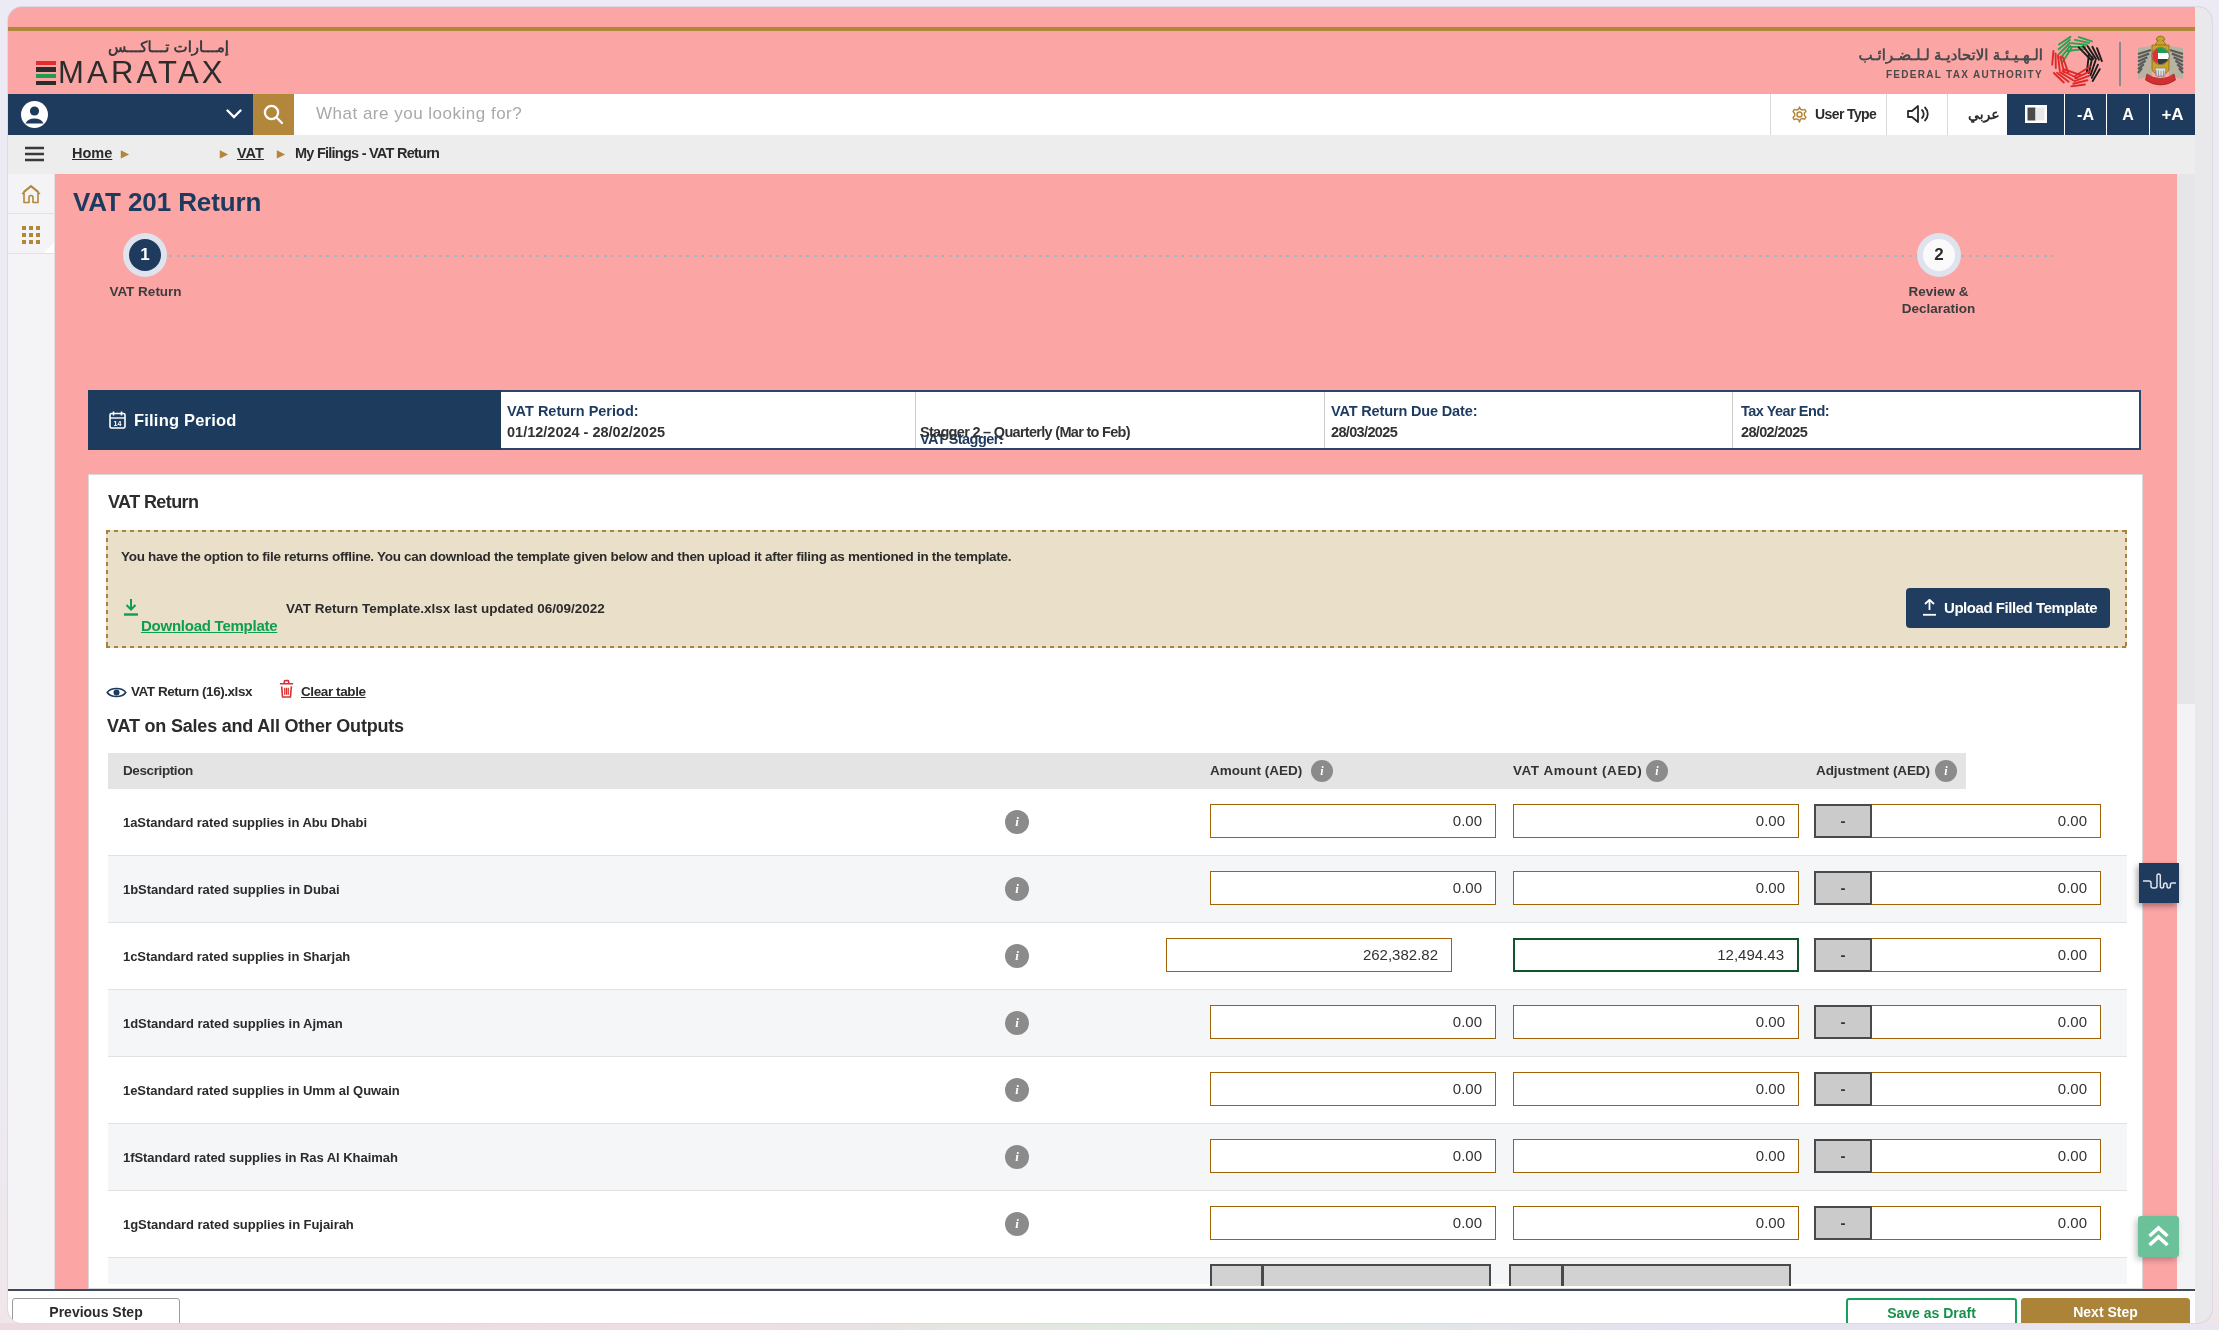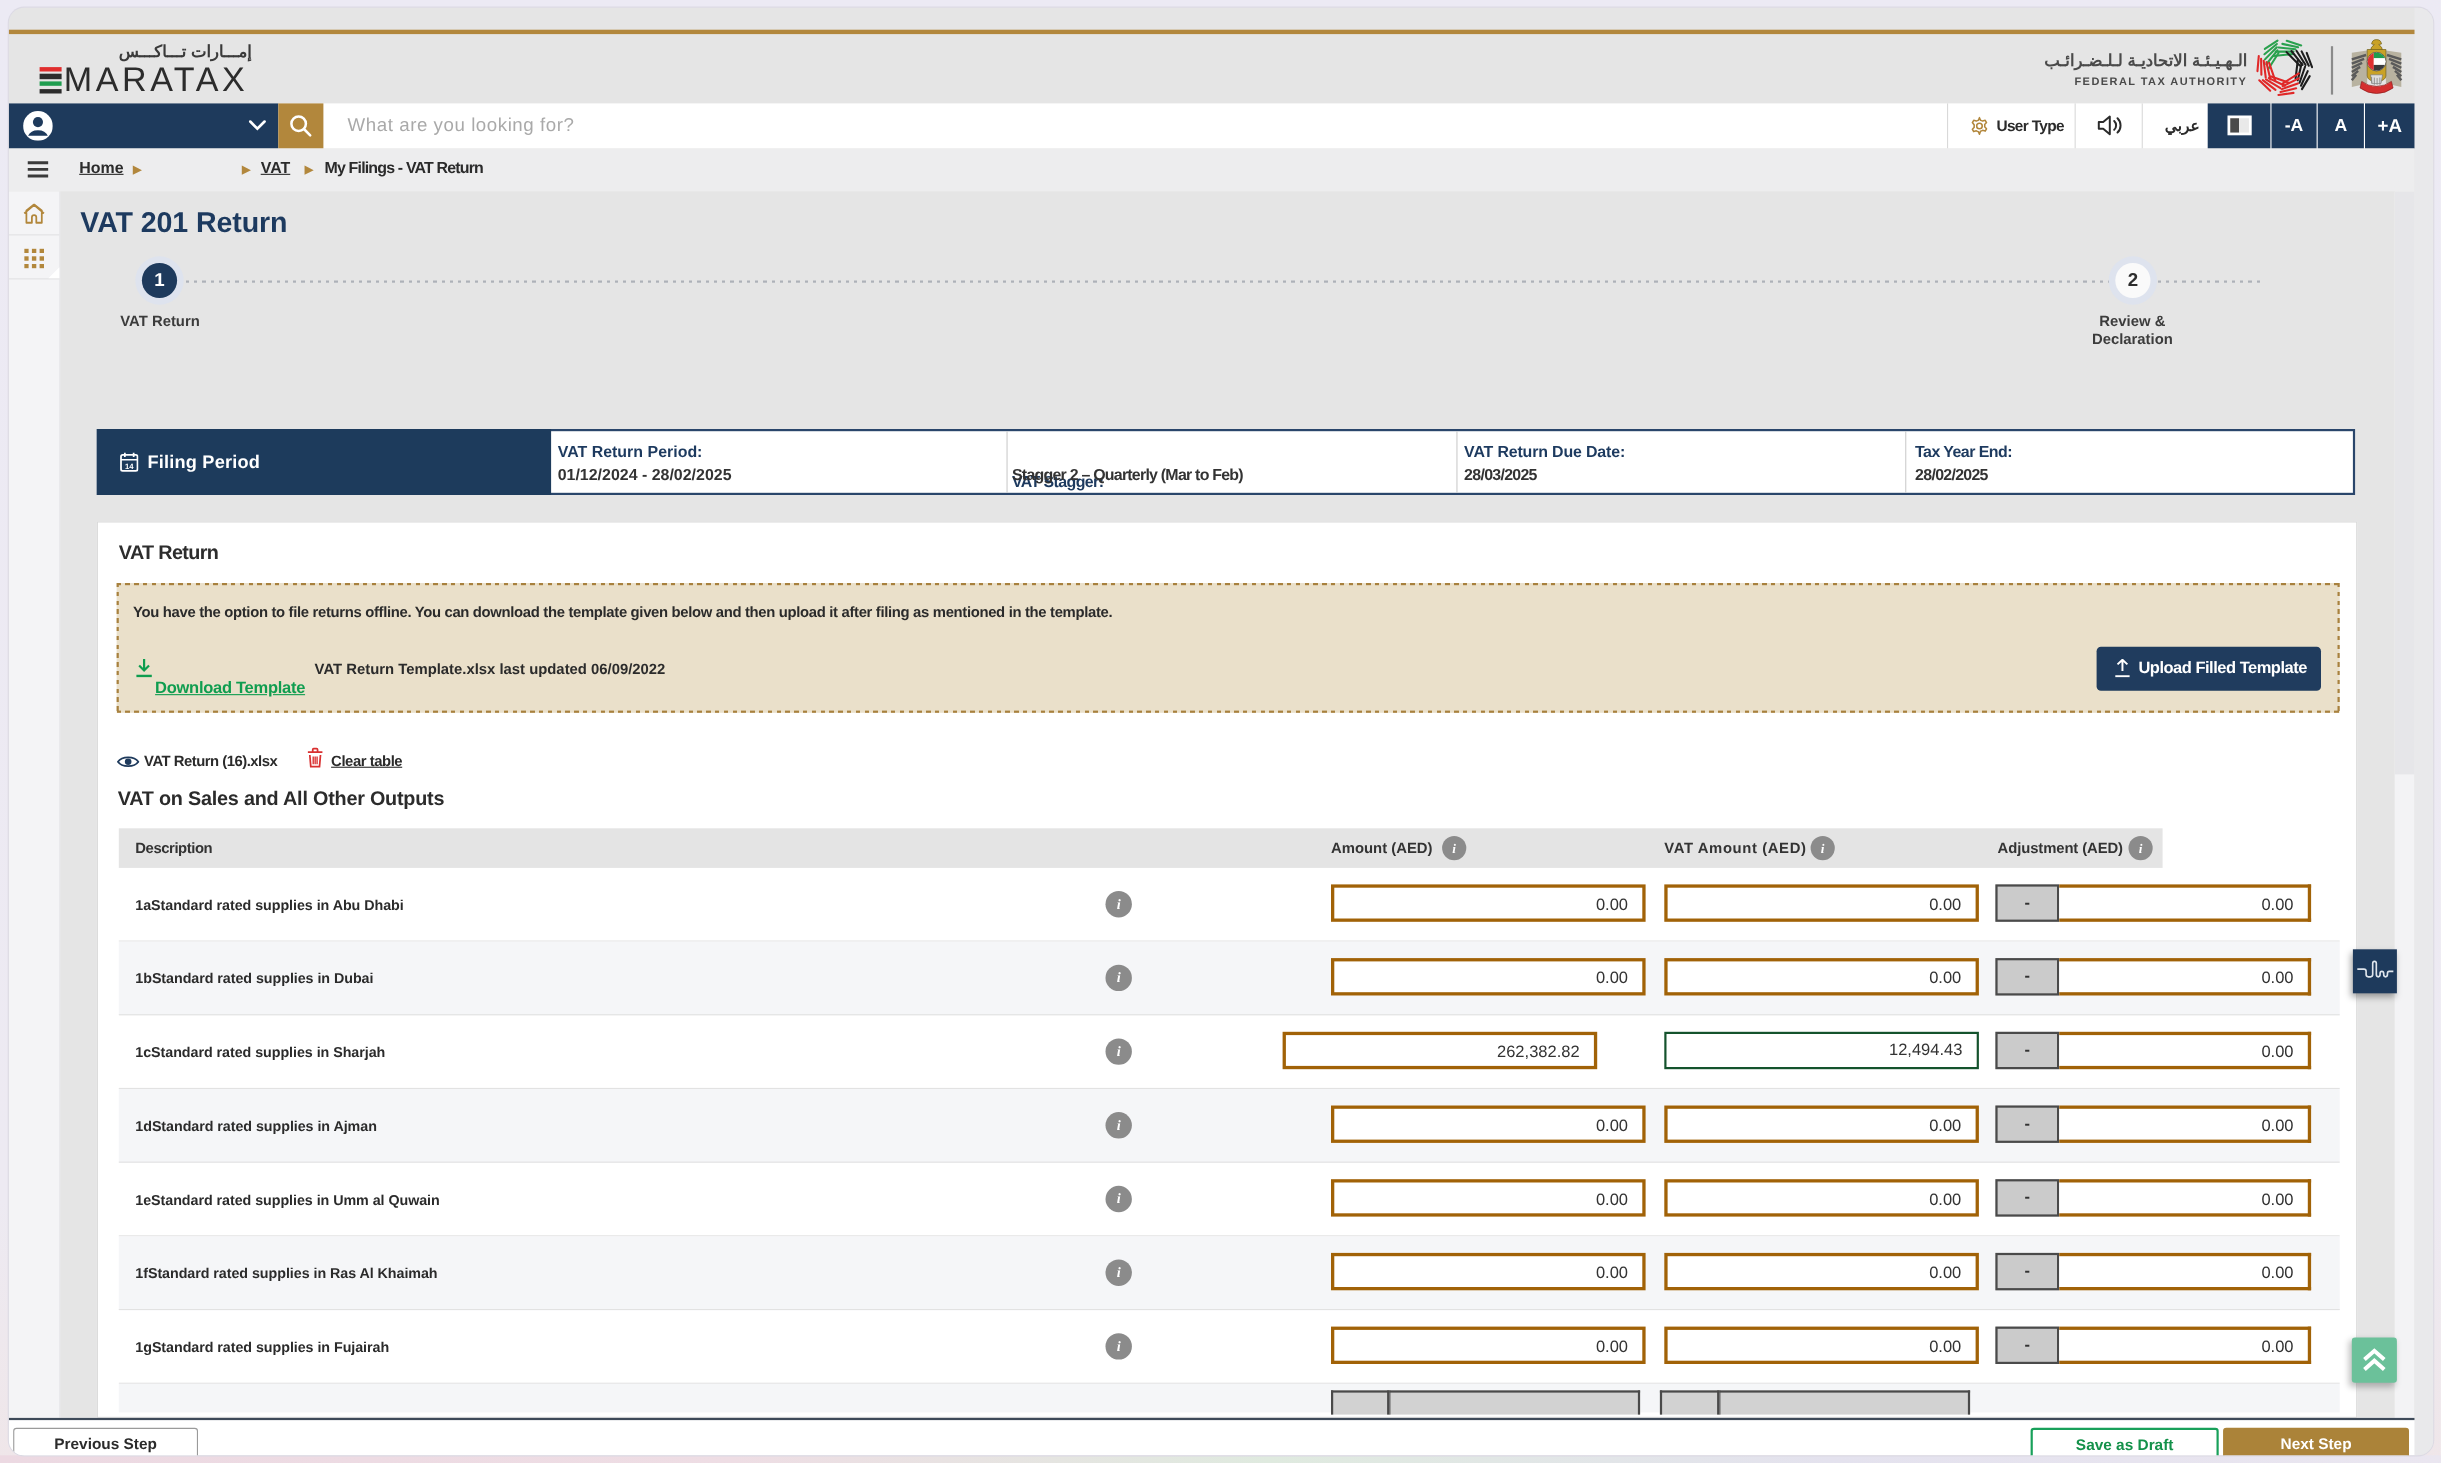--- a/index.html
+++ b/index.html
@@ -1,19 +1,19 @@
 <!DOCTYPE html>
 <html><head>
 <meta charset="utf-8">
 <style>
 * { margin:0; padding:0; box-sizing:border-box; }
 html,body { width:2219px; height:1330px; overflow:hidden; }
 body { font-family:"Liberation Sans", sans-serif; background:linear-gradient(180deg,#eceaf4 0%,#edeaf2 82%,#efe6e9 100%); position:relative; }
 .abs { position:absolute; }
-.page { position:absolute; left:8px; top:7px; width:2204px; height:1316px; background:#e5e5e5; border-radius:14px; overflow:hidden; box-shadow:0 0 0 1px #dcdae4; }
+.page { position:absolute; left:8px; top:7px; width:2204px; height:1316px; background:#fca5a5; border-radius:14px; overflow:hidden; box-shadow:0 0 0 1px #dcdae4; }
 .gutter-outer { position:absolute; left:2187px; top:0; width:17px; height:1316px; background:#e9e9eb; }
 .gutter-inner { position:absolute; left:2169px; top:167px; width:18px; height:1115px; background:#f3f3f5; }
 .gutter-thumb { position:absolute; left:2169px; top:167px; width:18px; height:530px; background:#e6e6e9; }
 .goldline { position:absolute; left:0; top:20px; width:2187px; height:4px; background:#b2873c; }
 
 .ar-logo { position:absolute; left:100px; top:31px; width:120px; text-align:center; font-size:15px; font-weight:700; color:#3a3a3a; white-space:nowrap; }
 
 .ebars { display:inline-block; width:20px; height:25px; position:relative; }
 .ebars span { position:absolute; left:0; width:100%; height:4.4px; }
 .emx-txt { font-size:31px; font-weight:400; color:#2c2c2c; letter-spacing:3.2px; }
@@ -65,21 +65,21 @@
 .eyerow { position:absolute; left:0; top:0; width:100%; height:0; font-weight:700; color:#2b2b2b; }
 .sect { position:absolute; left:18px; top:241px; font-size:18px; font-weight:700; color:#2b2b2b; letter-spacing:-.2px; }
 
 .tbl { position:absolute; left:19px; top:278px; width:2019px; }
 .thead { position:absolute; left:0; top:0; width:1858px; height:36px; background:#e4e4e4; }
 .th { position:absolute; top:10px; font-size:13.5px; font-weight:700; color:#333; }
 .row { position:absolute; left:0; width:2019px; height:67px; border-bottom:1px solid #e2e2e2; }
 .row.alt { background:#f5f6f8; }
 .desc { position:absolute; left:15px; top:26px; font-size:13px; font-weight:700; color:#2b2b2b; letter-spacing:-.05px; }
 .info { position:absolute; width:24px; height:24px; border-radius:50%; background:#8b8b8b; color:#fff; text-align:center; line-height:24px; font-size:13px; font-weight:700; font-family:"Liberation Serif",serif; font-style:italic; }
-.inp { position:absolute; top:15px; height:34px; background:#fff; border:3px solid #a16207; font-size:15px; color:#333; text-align:right; line-height:32px; padding-right:13px; }
+.inp { position:absolute; top:15px; height:34px; background:#fff; border:1px solid #a16207; font-size:15px; color:#333; text-align:right; line-height:32px; padding-right:13px; }
 .dashbox { position:absolute; top:15px; width:58px; height:34px; background:#cbcbcb; border:2px solid #4a4a4a; font-size:15px; color:#333; text-align:center; line-height:30px; font-weight:700; }
 
 .footer { position:absolute; left:0; top:1282px; width:2187px; height:34px; background:#fff; border-top:2px solid #3e4a59; }
 .fbtn { position:absolute; top:7px; height:34px; text-align:center; font-size:14px; font-weight:700; line-height:26px; border-radius:3px; }
 
 .sigtab { position:absolute; left:2131px; top:856px; width:40px; height:40px; background:#1e3a5c; box-shadow:-2px 3px 6px rgba(0,0,0,.35); }
 .totop { position:absolute; left:2130px; top:1209px; width:41px; height:41px; background:#6bc19a; border-radius:3px; box-shadow:-2px 3px 6px rgba(0,0,0,.25); }
 </style>
 </head>
 <body>

